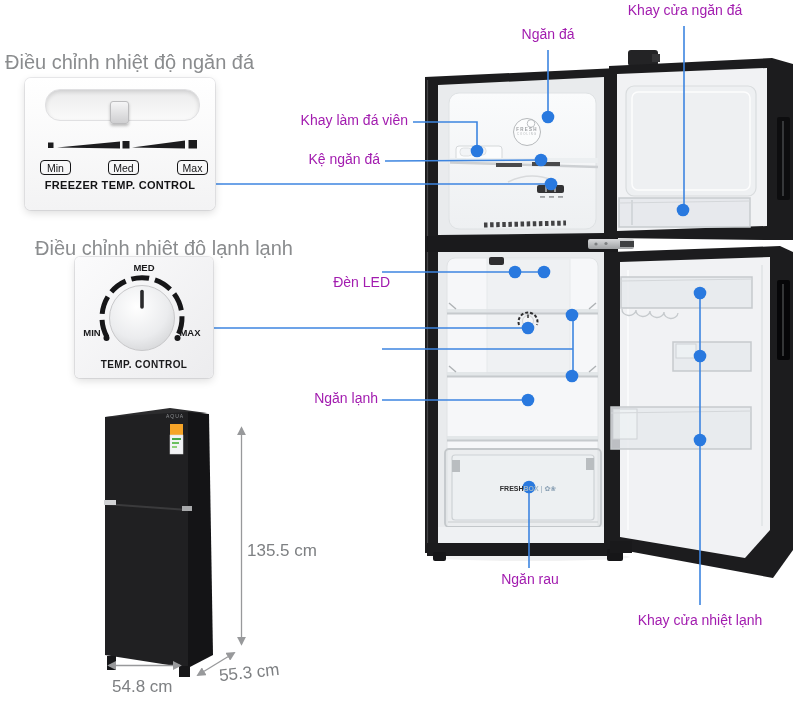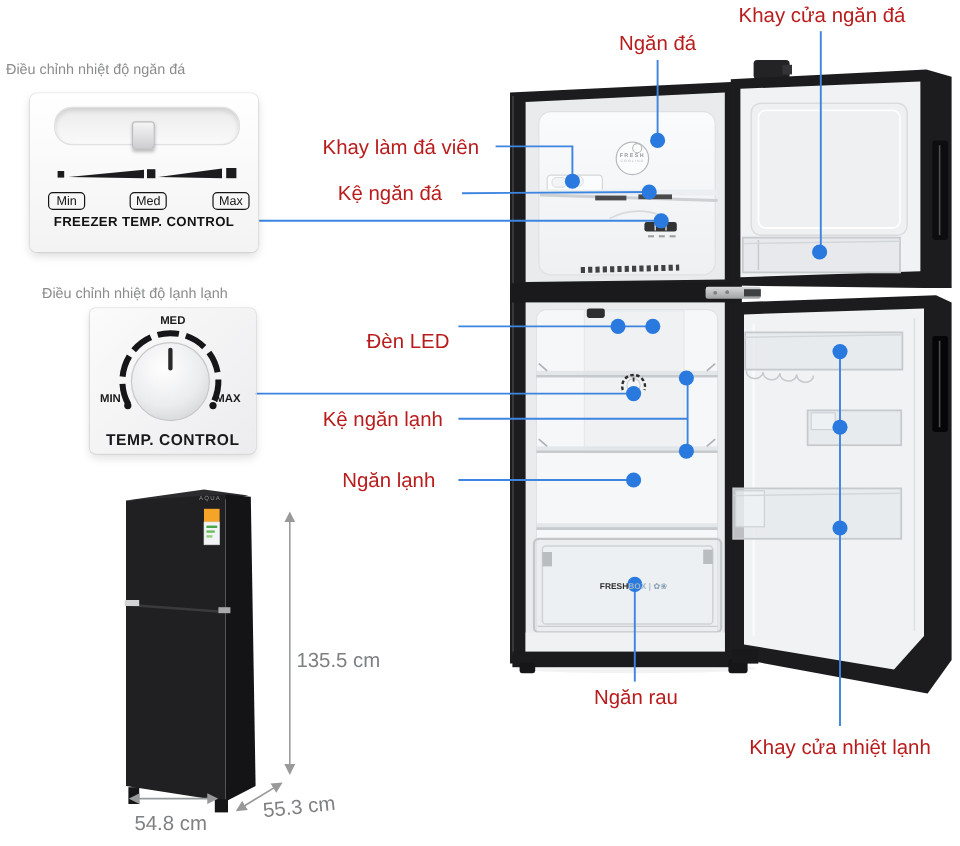--- a/index.html
+++ b/index.html
@@ -1,23 +1,23 @@
 <!DOCTYPE html>
 <html><head>
 <meta charset="utf-8">
 <style>
   html,body{margin:0;padding:0;background:#fff;}
   #canvas{position:relative;width:800px;height:705px;background:#ffffff;overflow:hidden;
           font-family:"Liberation Sans", sans-serif;}
   #art{position:absolute;left:0;top:0;width:800px;height:705px;}
-  .lbl{position:absolute;font-size:17px;color:#b91c1c;line-height:1.25;white-space:nowrap;}
-  .lbl.r{text-align:center;}
+  .lbl{position:absolute;font-size:14px;color:#a21caf;line-height:1.25;white-space:nowrap;}
+  .lbl.r{text-align:right;}
   .lbl.c{text-align:center;}
   .dim{position:absolute;font-size:17px;color:#7e8083;white-space:nowrap;}
-  .ptitle{position:absolute;font-size:12px;color:#8a8c8e;white-space:nowrap;}
+  .ptitle{position:absolute;font-size:20px;color:#8a8c8e;white-space:nowrap;}
   
   .panel{position:absolute;border-radius:6px;}
   #panel-freezer{left:25px;top:78px;width:190px;height:132px;
     background:linear-gradient(180deg,#ffffff,#f3f3f4);
     box-shadow:0 3px 8px rgba(0,0,0,.14),0 0 0 1px #ededef;}
   #fz-track{position:absolute;left:20px;top:11px;width:153px;height:30px;border-radius:15px;
     background:linear-gradient(180deg,#ebebec,#fafafa);border:1px solid #e0e0e2;
     box-shadow:inset 0 2px 4px rgba(0,0,0,.13);}
   #fz-handle{position:absolute;left:85px;top:23px;width:17px;height:21px;border-radius:3px;
     background:linear-gradient(180deg,#f5f5f6,#cfcfd1);border:1px solid #bcbcbe;
@@ -25,21 +25,21 @@
   .tbtn{position:absolute;top:82px;width:31px;height:15px;border:1.5px solid #141416;border-radius:4px;
     display:flex;align-items:center;justify-content:center;font-size:10.5px;font-weight:500;color:#141416;
     box-sizing:border-box;}
   #fz-caption{position:absolute;left:0;right:0;top:101px;text-align:center;font-size:11px;
     font-weight:700;color:#131315;letter-spacing:.3px;}
   
   #panel-dial{left:75px;top:257px;width:138px;height:121px;border-radius:5px;
     background:linear-gradient(135deg,#fbfbfc,#ececee);
     box-shadow:0 3px 8px rgba(0,0,0,.13),0 0 0 1px #eaeaec;}
   .dial-txt{position:absolute;font-size:9.5px;font-weight:700;color:#19191b;text-align:center;}
-  #dial-caption{position:absolute;left:0;right:0;top:102px;text-align:center;font-size:13px;
+  #dial-caption{position:absolute;left:0;right:0;top:102px;text-align:center;font-size:10px;
     font-weight:600;letter-spacing:.4px;color:#19191b;}
   
   .tiny{position:absolute;text-align:center;color:#9a9da0;}
   #fresh-circle{left:509px;top:127px;width:36px;font-size:4.5px;letter-spacing:1.2px;font-weight:600;line-height:1.3;}
   #fresh-circle .sub{display:block;font-size:2.8px;letter-spacing:1px;color:#b0b3b6;font-weight:400;}
   #freshbox{left:478px;top:485px;width:100px;font-size:7px;color:#8aa0b4;}
   #freshbox b{color:#2b2b2d;font-weight:700;}
   #freshbox .lt{color:#9fb6c8;font-weight:700;}
   #aqua-logo{left:160px;top:413px;width:30px;font-size:5px;letter-spacing:1px;color:#8e9093;}
 </style>
@@ -292,21 +292,20 @@
     <div class="dial-txt" style="left:2px;top:70px;width:30px;">MIN</div>
     <div class="dial-txt" style="left:100px;top:70px;width:30px;">MAX</div>
     <div id="dial-caption">TEMP. CONTROL</div>
   </div>
 
   <div class="lbl c" style="left:605px;top:2px;width:160px;">Khay cửa ngăn đá</div>
   <div class="lbl c" style="left:498px;top:26px;width:100px;">Ngăn đá</div>
   <div class="lbl r" style="left:260px;top:112px;width:148px;">Khay làm đá viên</div>
   <div class="lbl r" style="left:270px;top:151px;width:110px;">Kệ ngăn đá</div>
   <div class="lbl r" style="left:290px;top:262px;width:100px;margin-top:12px;">Đèn LED</div>
-  <div class="lbl r" style="left:260px;top:339px;width:118px;">Kệ ngăn lạnh</div>
   <div class="lbl r" style="left:270px;top:390px;width:108px;">Ngăn lạnh</div>
   <div class="lbl c" style="left:480px;top:571px;width:100px;">Ngăn rau</div>
   <div class="lbl c" style="left:615px;top:612px;width:170px;">Khay cửa nhiệt lạnh</div>
 
   <div class="dim" style="left:247px;top:541px;text-align:right;">135.5 cm</div>
   <div class="dim" style="left:219px;top:663px;transform:rotate(-6deg);">55.3 cm</div>
   <div class="dim" style="left:112px;top:677px;text-align:right;">54.8 cm</div>
 
   <div class="tiny" id="fresh-circle">
     <span>FRESH</span>

